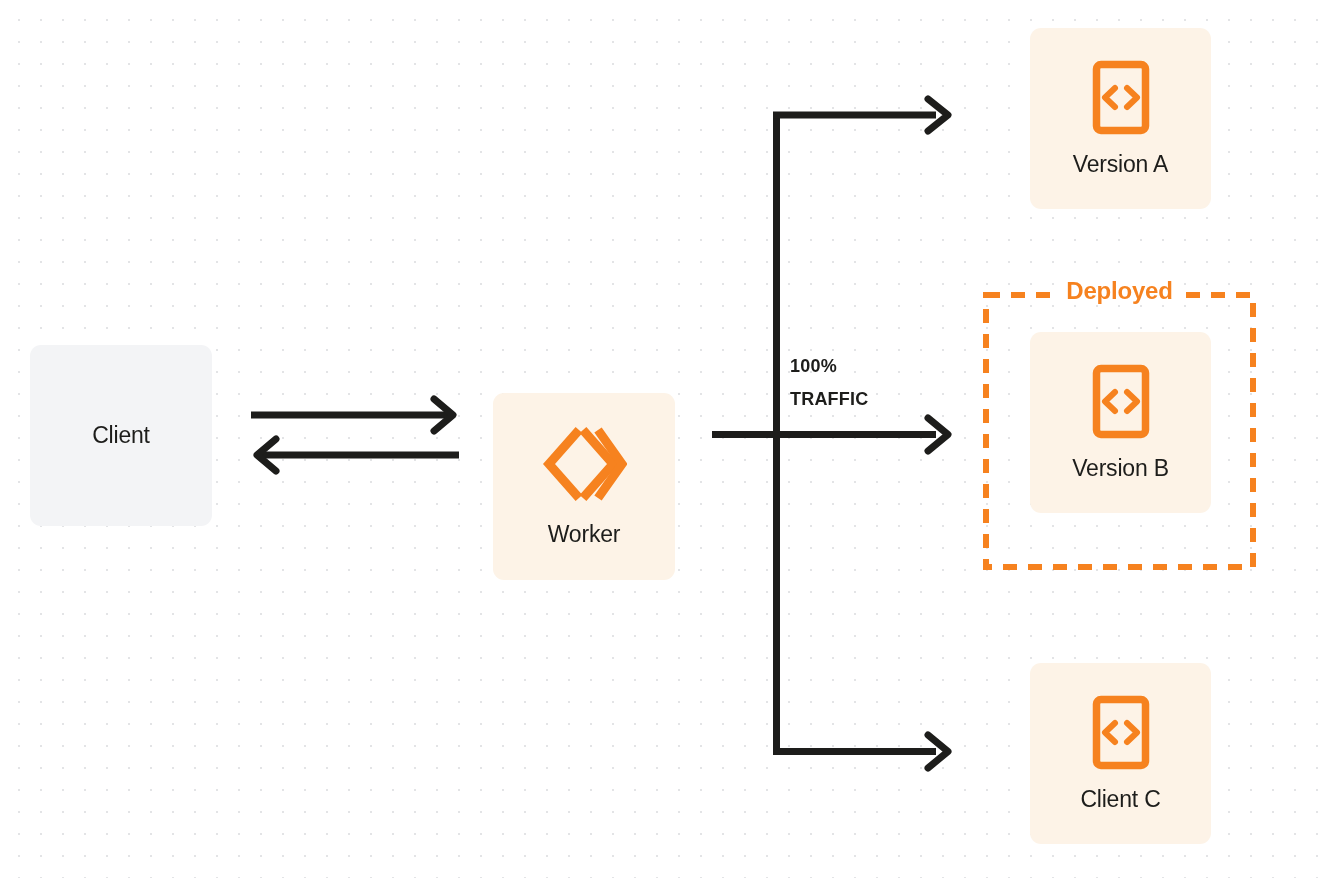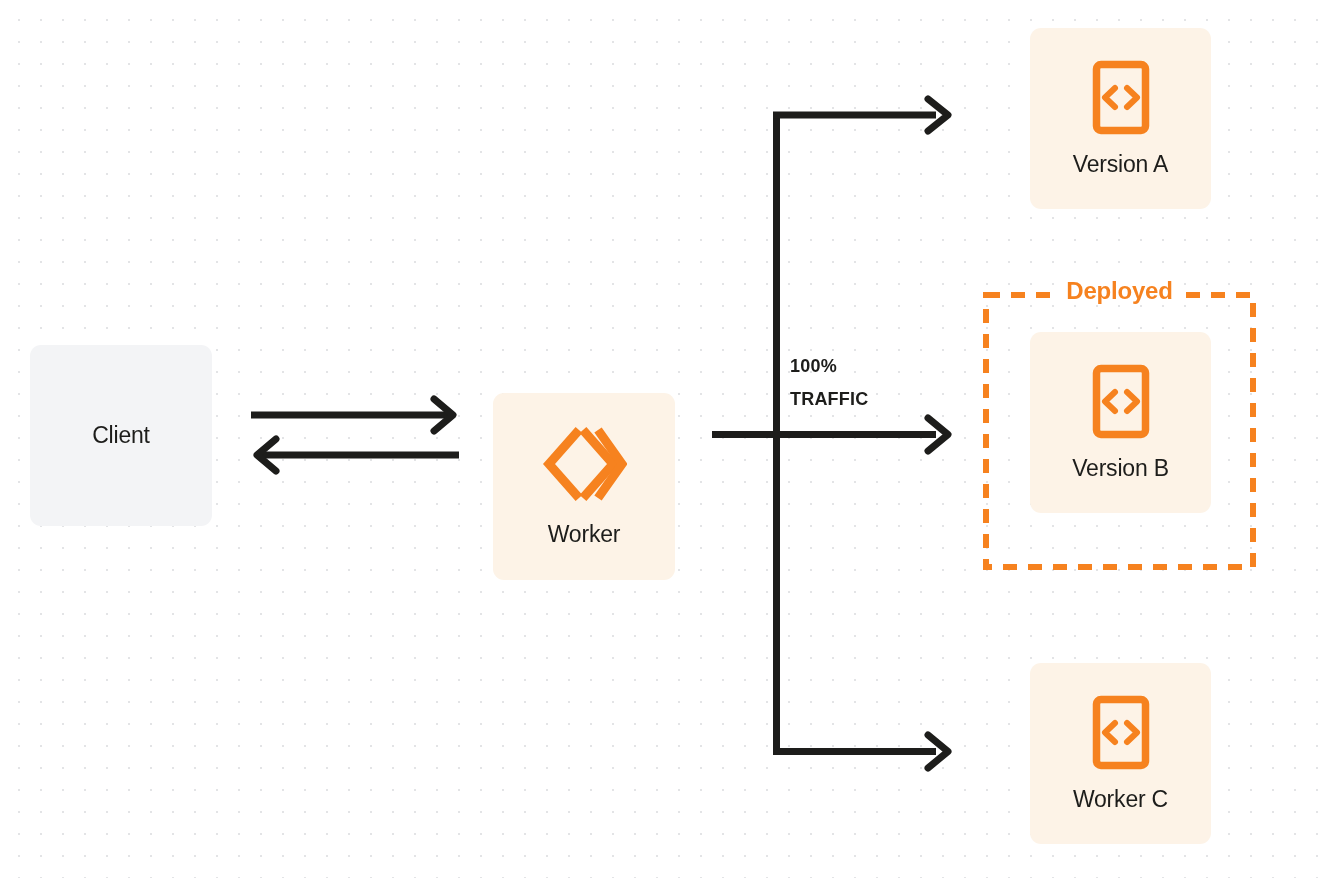--- a/index.html
+++ b/index.html
@@ -235,21 +235,21 @@
   </div>
 
   <div id="version-c-node" class="node version-node">
     <span>
       <svg class="icon-code-file" width="58" height="75" viewBox="0 0 58 75" xmlns="http://www.w3.org/2000/svg">
         <rect x="4.5" y="4.5" width="49" height="66" rx="4.5" ry="4.5" fill="none" stroke="#F6821F" stroke-width="7.5"></rect>
         <polyline points="23,28 13,37.5 23,47" fill="none" stroke="#F6821F" stroke-width="6" stroke-linecap="round" stroke-linejoin="round"></polyline>
         <polyline points="35,28 45,37.5 35,47" fill="none" stroke="#F6821F" stroke-width="6" stroke-linecap="round" stroke-linejoin="round"></polyline>
       </svg>
     </span>
-    <span class="node-label">Worker C</span>
+    <span class="node-label">Client C</span>
   </div>
 
   <div id="deployed-group">
     <svg class="dash-svg" viewBox="0 0 273 278" preserveAspectRatio="none" xmlns="http://www.w3.org/2000/svg">
       <rect x="3" y="3" width="267" height="272" fill="none" stroke="#F6821F" stroke-width="6" stroke-dasharray="14 11" stroke-linecap="butt"></rect>
     </svg>
     <span id="deployed-label">Deployed</span>
   </div>
 
 </div>

